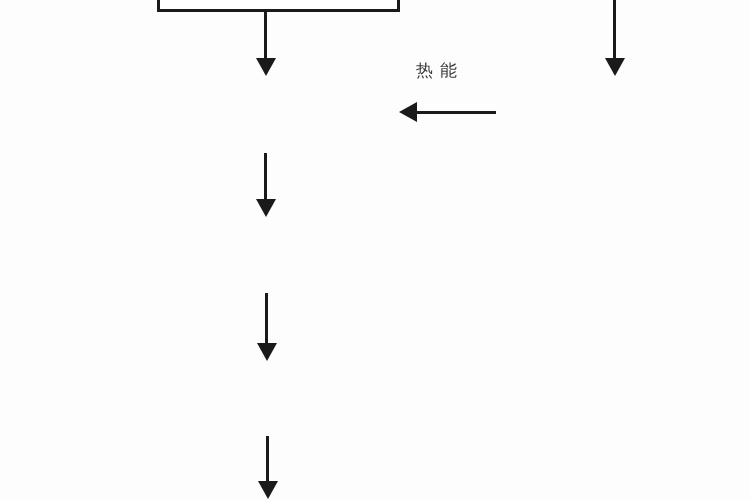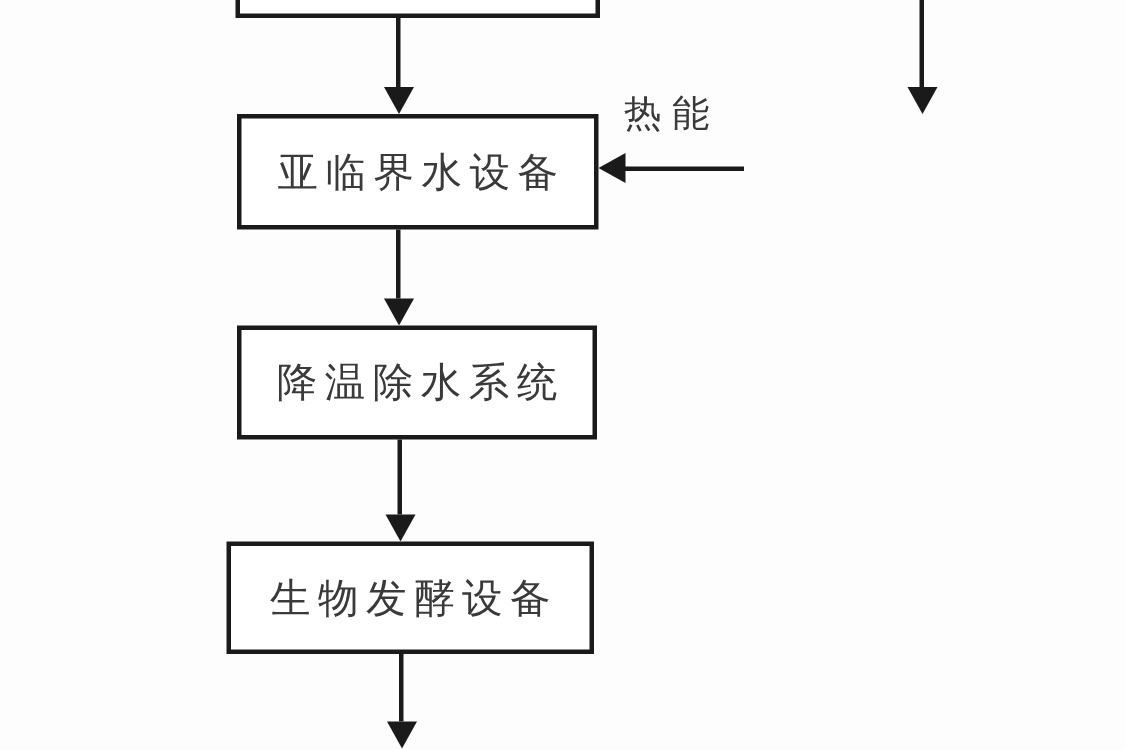--- a/index.html
+++ b/index.html
@@ -54,71 +54,62 @@
   }
   .head-left {
     position: absolute;
     width: 0; height: 0;
     border-top: 10px solid transparent;
     border-bottom: 10px solid transparent;
     border-right: 18px solid var(--line);
   }
   .edge-label {
     position: absolute;
-    font-size: 25px;
+    font-size: 17px;
     letter-spacing: 7px;
     color: var(--text);
     white-space: nowrap;
     font-family: Liberation Serif, serif;
   }
 </style>
 </head>
 <body>
 
 <div class="canvas">
 
   <div class="node" style="left:157px; top:-52px; width:243px; height:64px;"></div>
 
   <div>
     <div class="vline" style="left:264px; top:12px; height:46px;"></div>
     <div class="head-down" style="left:256px; top:58px;"></div>
   </div>
 
-  <div class="node" style="left:158px; top:76px; width:241px; height:77px;">
-    <span class="node-label">亚临界水设备</span>
-  </div>
 
   <div>
     <div class="vline" style="left:613px; top:0px; height:58px;"></div>
     <div class="head-down" style="left:605px; top:58px;"></div>
   </div>
 
 
   <div>
     <div class="hline" style="left:415px; top:111px; width:81px;"></div>
     <div class="head-left" style="left:399px; top:102px;"></div>
     <div class="edge-label" style="left:416px; top:59px;">热能</div>
   </div>
 
   <div>
     <div class="vline" style="left:264px; top:153px; height:46px;"></div>
     <div class="head-down" style="left:256px; top:199px;"></div>
   </div>
 
-  <div class="node" style="left:158px; top:217px; width:240px; height:76px;">
-    <span class="node-label">降温除水系统</span>
-  </div>
 
   <div>
     <div class="vline" style="left:265px; top:293px; height:50px;"></div>
     <div class="head-down" style="left:257px; top:343px;"></div>
   </div>
 
-  <div class="node" style="left:151px; top:361px; width:245px; height:75px;">
-    <span class="node-label">生物发酵设备</span>
-  </div>
 
   <div>
     <div class="vline" style="left:266px; top:436px; height:45px;"></div>
     <div class="head-down" style="left:258px; top:481px;"></div>
   </div>
 
 </div>
 
 </body></html>

